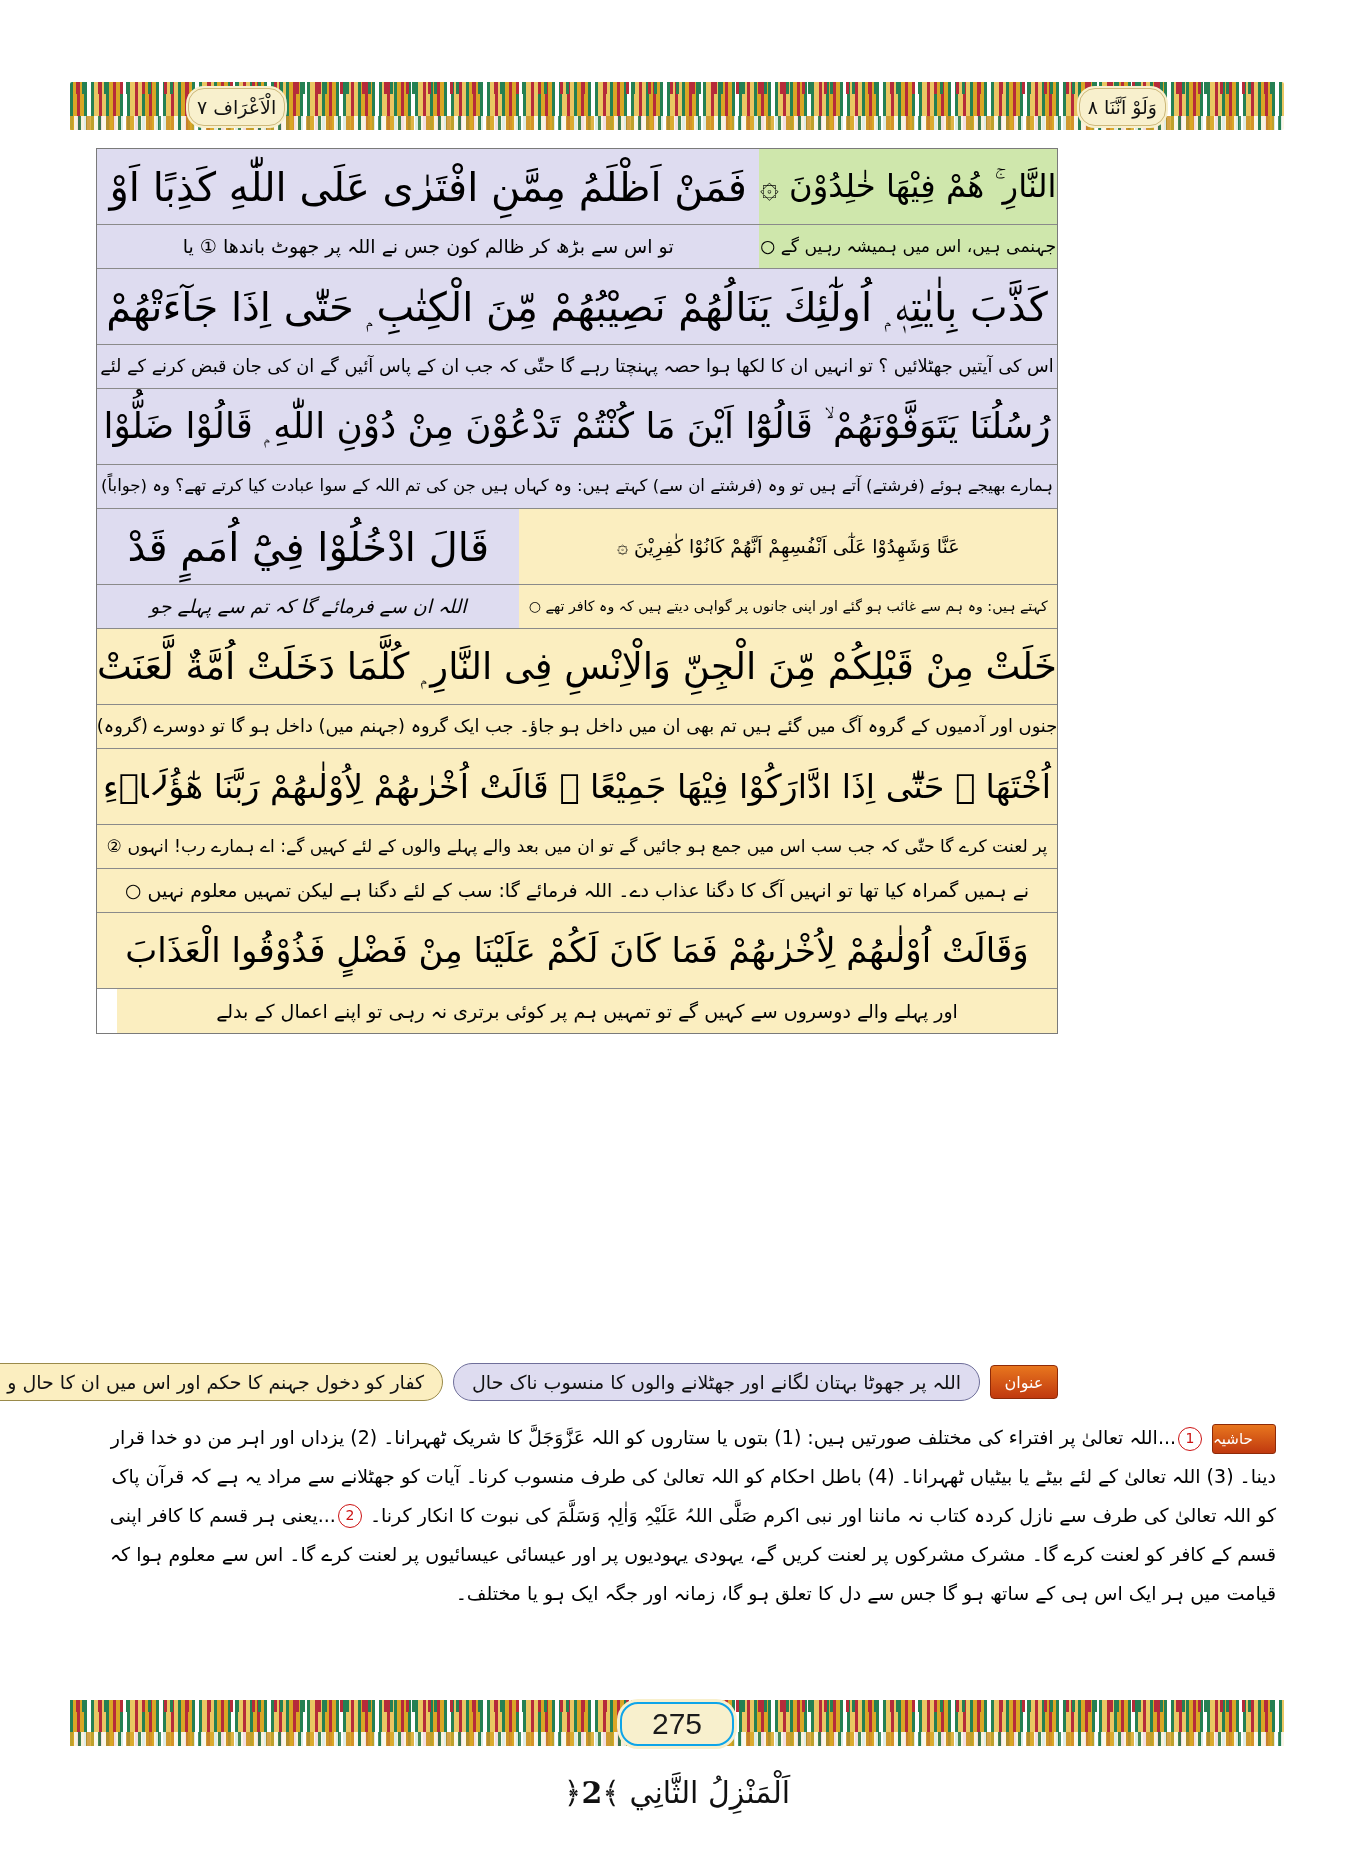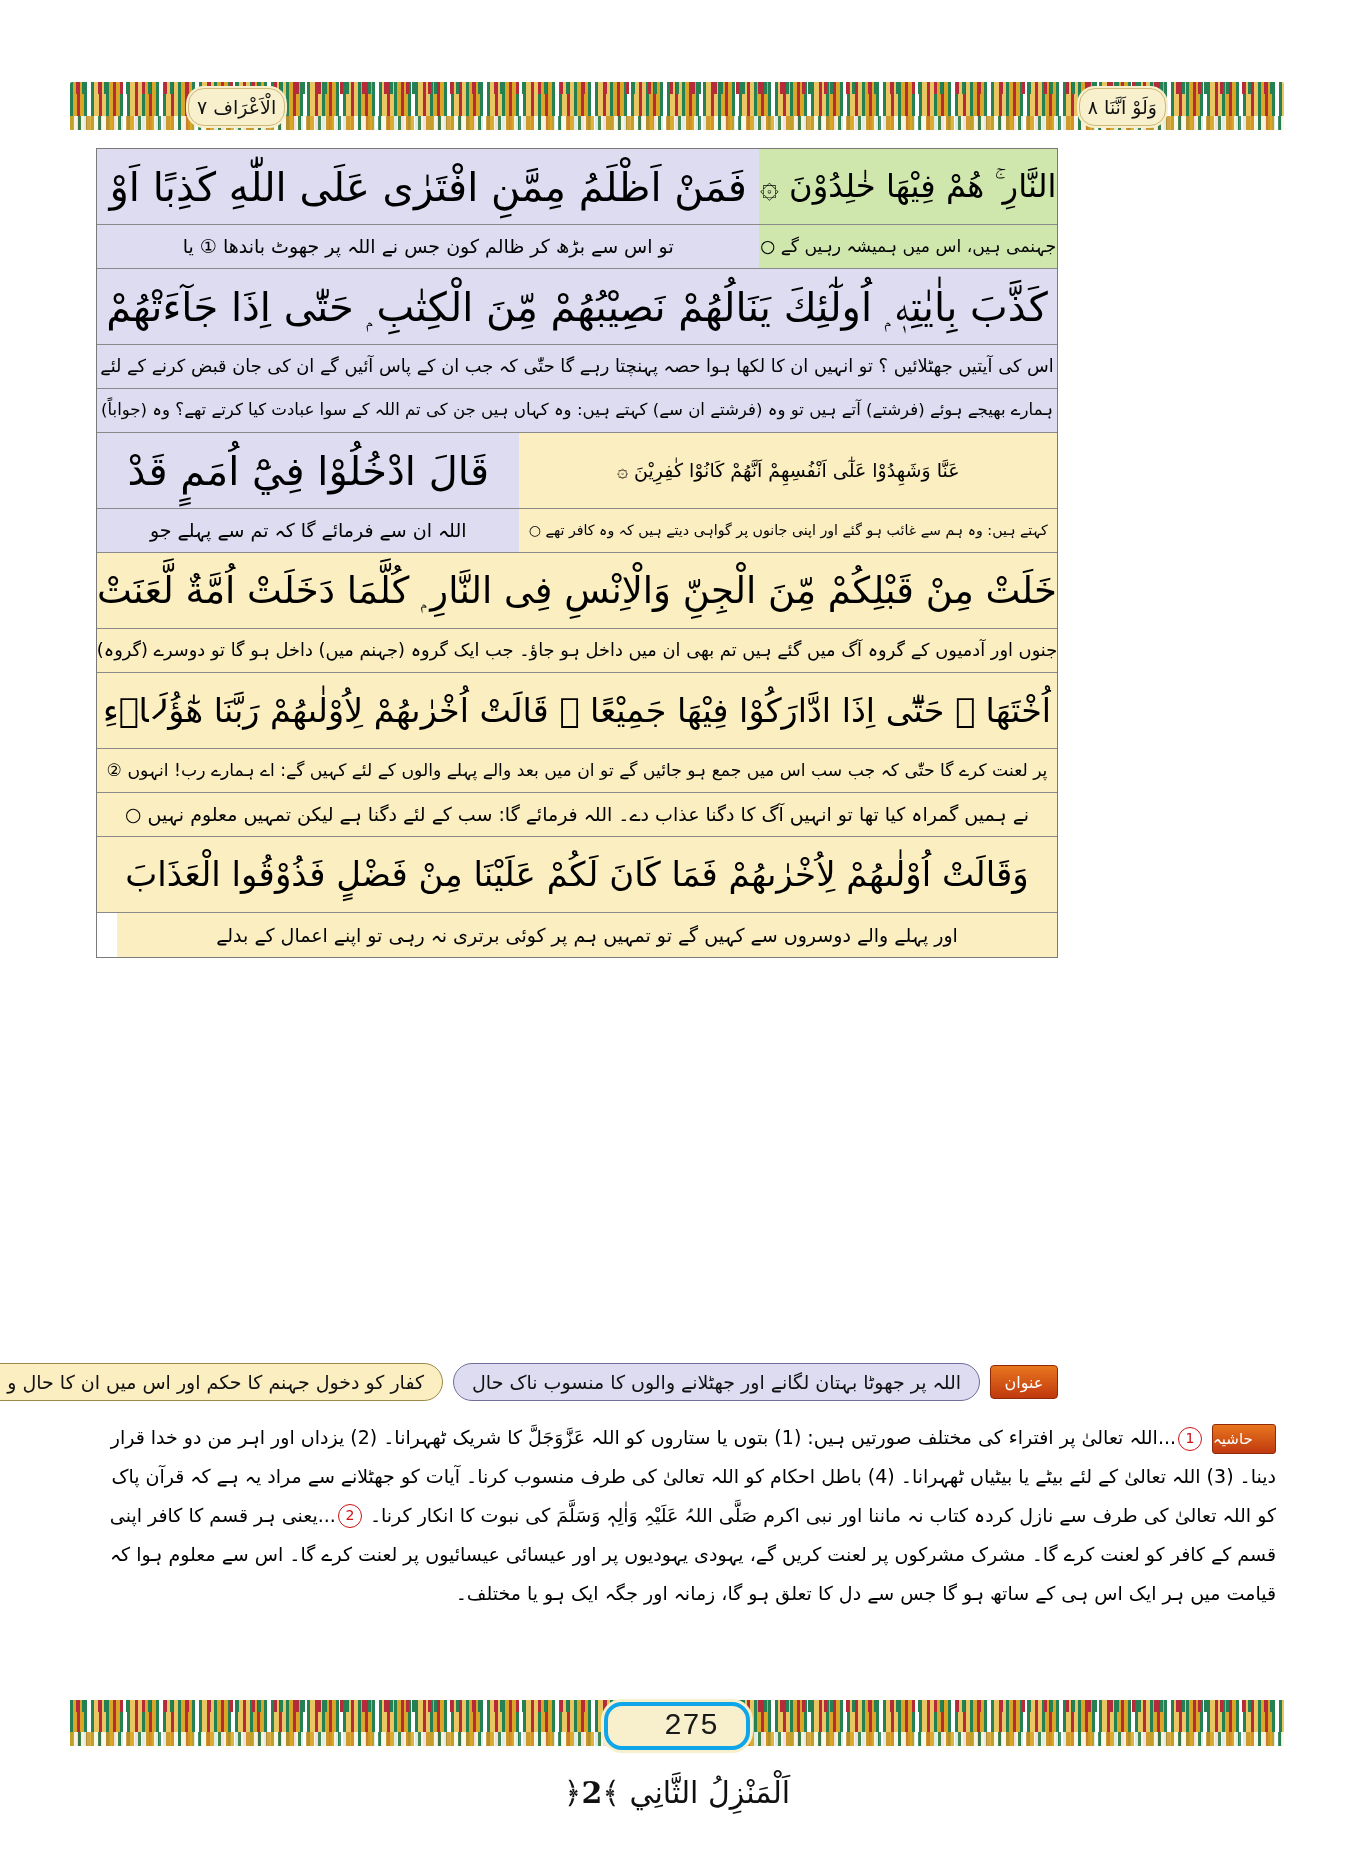--- a/index.html
+++ b/index.html
@@ -58,26 +58,25 @@
   .cart-left{left:118px;}
   .cart-right{right:118px;}
 
   
   .footer-band{
     position:absolute;left:70px;top:1700px;width:1214px;height:46px;
   }
   .page-num{
     position:absolute;left:50%;transform:translateX(-50%);top:2px;
     width:110px;height:40px;background:#f8f0cd;border-radius:18px;
-    border:4px solid #0ea5e9;
+    border:2px solid #0ea5e9;
     display:flex;align-items:center;justify-content:center;
-    font-family:Liberation Mono, monospace;
+    font-family:Liberation Sans, sans-serif;
     font-size:30px;color:#1a1a1a;
     box-shadow:0 0 0 3px #f8f0cd;
-    padding-left:28px;
   }
   .manzil{
     position:absolute;left:0;right:0;top:1775px;text-align:center;
     font-size:30px;color:#111;direction:rtl;
     font-family:"DejaVu Sans","Liberation Sans",sans-serif;
   }
   .manzil .mz-num{font-weight:bold;font-family:"DejaVu Serif","Liberation Serif",serif;}
 
   
   .ayat-block{
@@ -187,30 +186,33 @@
     <div class="row ur-row" style="flex-direction: row-reverse;">
       <div class="seg urdu bg-grn" style="width: 31%; justify-content: center; font-size: 17.2px;">جہنمی ہیں، اس میں ہمیشہ رہیں گے ○</div>
       <div class="seg urdu bg-lav" style="width: 69%; justify-content: center;">تو اس سے بڑھ کر ظالم کون جس نے اللہ پر جھوٹ باندھا ① یا</div>
     </div>
     <div class="row ar-row" style="flex-direction: row-reverse;">
       <div class="seg arabic bg-lav" style="width: 100%; justify-content: center;">كَذَّبَ بِاٰيٰتِهٖ ۭ اُولٰٓئِكَ يَنَالُهُمْ نَصِيْبُهُمْ مِّنَ الْكِتٰبِ ۭ حَتّٰى اِذَا جَآءَتْهُمْ</div>
     </div>
     <div class="row ur-row" style="flex-direction: row-reverse;">
       <div class="seg urdu bg-lav" style="width: 100%; justify-content: center; font-size: 17.8px;">اس کی آیتیں جھٹلائیں ؟ تو انہیں ان کا لکھا ہوا حصہ پہنچتا رہے گا حتّٰی کہ جب ان کے پاس آئیں گے ان کی جان قبض کرنے کے لئے</div>
     </div>
+    <div class="row ar-row" style="flex-direction: row-reverse;">
+      <div class="seg arabic bg-lav" style="width: 100%; justify-content: center; font-size: 35.8px;">رُسُلُنَا يَتَوَفَّوْنَهُمْ ۙ قَالُوْٓا اَيْنَ مَا كُنْتُمْ تَدْعُوْنَ مِنْ دُوْنِ اللّٰهِ ۭ قَالُوْا ضَلُّوْا</div>
+    </div>
     <div class="row ur-row" style="flex-direction: row-reverse;">
       <div class="seg urdu bg-lav" style="width: 100%; justify-content: center; font-size: 16.6px;">ہمارے بھیجے ہوئے (فرشتے) آتے ہیں تو وہ (فرشتے ان سے) کہتے ہیں: وہ کہاں ہیں جن کی تم اللہ کے سوا عبادت کیا کرتے تھے؟ وہ (جواباً)</div>
     </div>
     <div class="row ar-row" style="flex-direction: row-reverse;">
       <div class="seg arabic bg-cre" style="width: 56%; justify-content: center; font-size: 19px;">عَنَّا وَشَهِدُوْا عَلٰٓى اَنْفُسِهِمْ اَنَّهُمْ كَانُوْا كٰفِرِيْنَ ۞</div>
       <div class="seg arabic bg-lav" style="width: 44%; justify-content: center;">قَالَ ادْخُلُوْا فِيْٓ اُمَمٍ قَدْ</div>
     </div>
     <div class="row ur-row" style="flex-direction: row-reverse;">
       <div class="seg urdu bg-cre" style="width: 56%; justify-content: center; font-size: 14.2px;">کہتے ہیں: وہ ہم سے غائب ہو گئے اور اپنی جانوں پر گواہی دیتے ہیں کہ وہ کافر تھے ○</div>
-      <div class="seg urdu bg-lav" style="width: 44%; justify-content: center;">اللہ ان سے فرمائے گا کہ تم سے پہلے جو</div>
+      <div class="seg urdu bg-lav" style="width: 44%; justify-content: center; font-style: italic;">اللہ ان سے فرمائے گا کہ تم سے پہلے جو</div>
     </div>
     <div class="row ar-row" style="flex-direction: row-reverse;">
       <div class="seg arabic bg-cre" style="width: 100%; justify-content: center; font-size: 37px;">خَلَتْ مِنْ قَبْلِكُمْ مِّنَ الْجِنِّ وَالْاِنْسِ فِى النَّارِ ۭ كُلَّمَا دَخَلَتْ اُمَّةٌ لَّعَنَتْ</div>
     </div>
     <div class="row ur-row" style="flex-direction: row-reverse;">
       <div class="seg urdu bg-cre" style="width: 100%; justify-content: center; font-size: 17.8px;">جنوں اور آدمیوں کے گروہ آگ میں گئے ہیں تم بھی ان میں داخل ہو جاؤ۔ جب ایک گروہ (جہنم میں) داخل ہو گا تو دوسرے (گروہ)</div>
     </div>
     <div class="row ar-row" style="flex-direction: row-reverse;">
       <div class="seg arabic bg-cre" style="width: 100%; justify-content: center; font-size: 33.4px;">اُخْتَهَا ۭ حَتّٰٓى اِذَا ادَّارَكُوْا فِيْهَا جَمِيْعًا ۙ قَالَتْ اُخْرٰىهُمْ لِاُوْلٰىهُمْ رَبَّنَا هٰٓؤُلَاۗءِ</div>
     </div>

